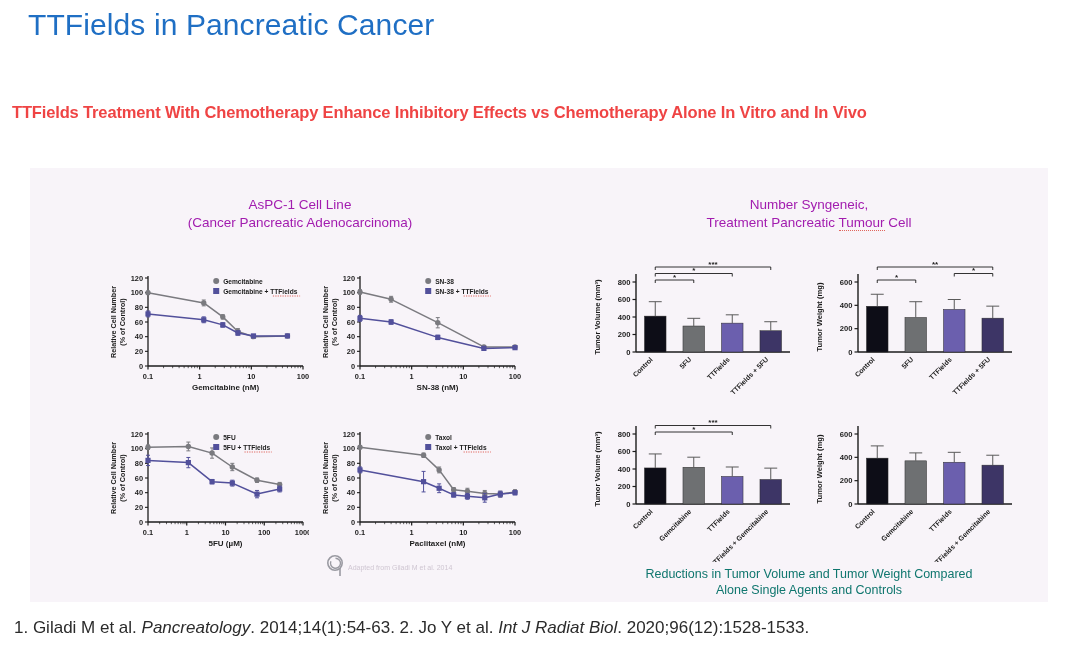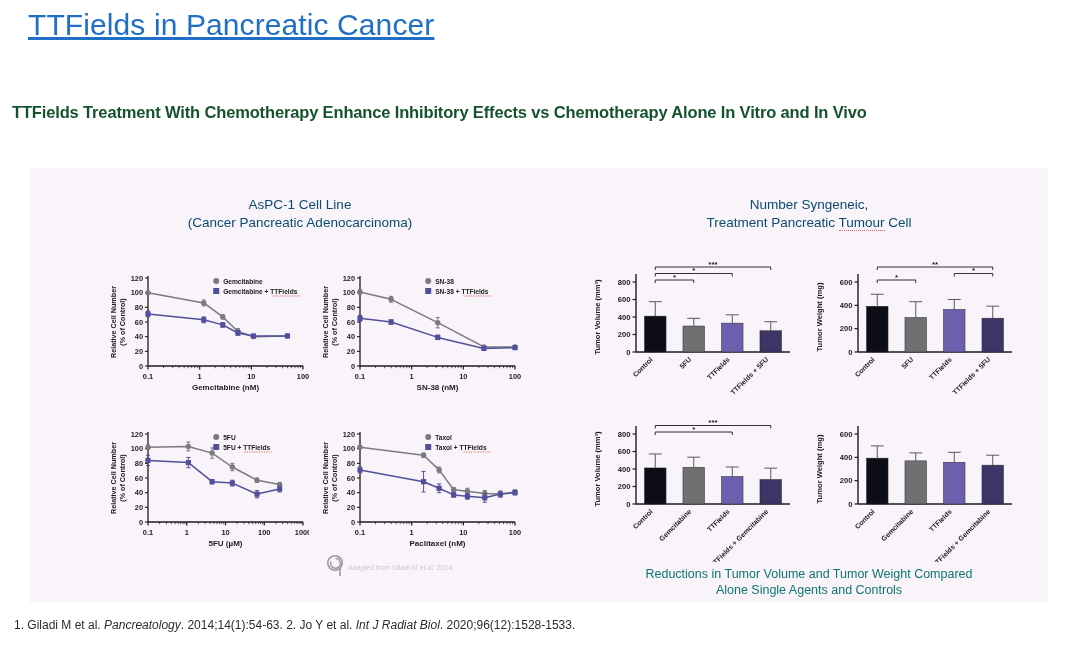--- a/index.html
+++ b/index.html
@@ -8,38 +8,37 @@
     font-family:"Liberation Sans",sans-serif;
     overflow:hidden;position:relative;
   }
   .slide{position:absolute;inset:0;}
 
   
   .slide-title{
     position:absolute;left:28px;top:8px;
     font-size:30px;color:#1f6fc4;font-weight:400;letter-spacing:.1px;
     white-space:nowrap;
-    text-decoration:underline;
   }
   .slide-subtitle{
     position:absolute;left:12px;top:103px;
-    font-size:16.5px;color:#14532d;font-weight:700;white-space:nowrap;
+    font-size:16.5px;color:#ef4444;font-weight:700;white-space:nowrap;
     letter-spacing:-.15px;
   }
 
   
   .panel{
     position:absolute;left:30px;top:168px;width:1018px;height:434px;
     background:#f8f4f9;
   }
   .panel-left{position:absolute;left:0;top:0;width:540px;height:100%;}
   .panel-right{position:absolute;left:540px;top:0;width:478px;height:100%;}
 
   .block-head{
-    text-align:center;color:#0c4a6e;font-size:13.5px;line-height:18px;
+    text-align:center;color:#a21caf;font-size:13.5px;line-height:18px;
     font-weight:400;
   }
   .lh{position:absolute;top:28px;left:0;width:100%;}
   .rh{position:absolute;top:28px;left:0;width:100%;}
 
   
   .lc-grid{position:absolute;left:74px;top:94px;width:430px;height:300px;}
   .lc-cell{position:absolute;width:205px;height:148px;}
   .lc-cell.c0{left:0;top:0;} .lc-cell.c1{left:212px;top:0;}
   .lc-cell.c2{left:0;top:156px;} .lc-cell.c3{left:212px;top:156px;}
@@ -58,21 +57,21 @@
 
   .adapted{
     position:absolute;left:318px;top:396px;width:200px;
     font-size:7px;color:#cfc6d2;white-space:nowrap;
   }
   .magnifier{position:absolute;left:296px;top:386px;}
 
   
   .footer{
     position:absolute;left:14px;top:618px;
-    font-size:12px;color:#2b2b2b;white-space:nowrap;
+    font-size:17px;color:#2b2b2b;white-space:nowrap;
   }
   .footer i{font-style:italic;}
 
   
   .sq{
     border-bottom:1.5px dotted #e0645c;padding-bottom:0px;
   }
   text{font-family:"Liberation Sans",sans-serif;}
 </style>
 </head>

